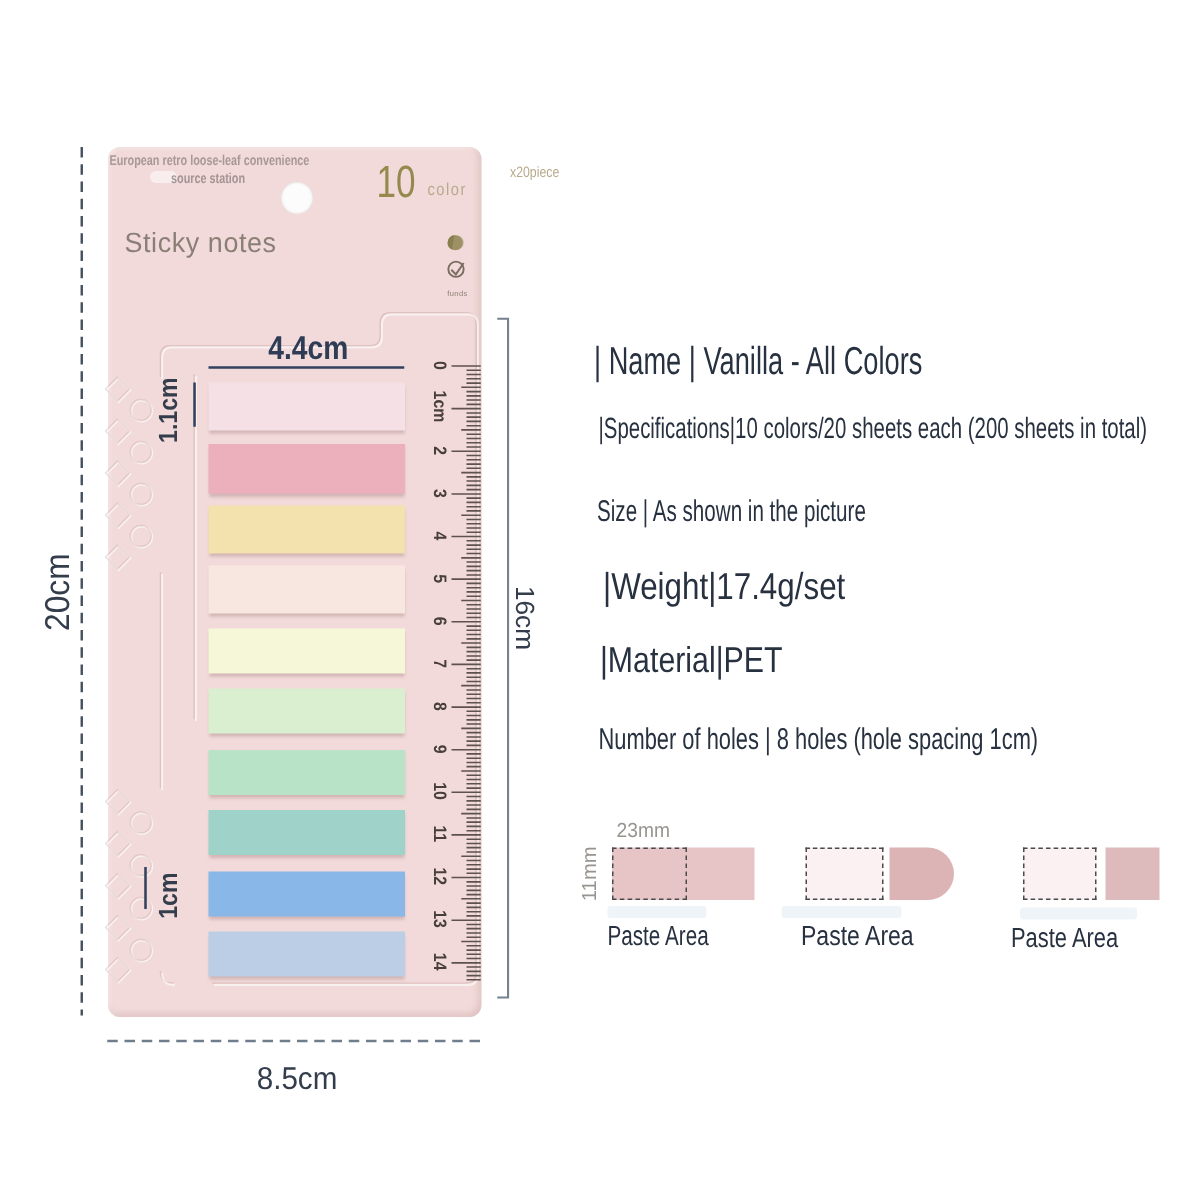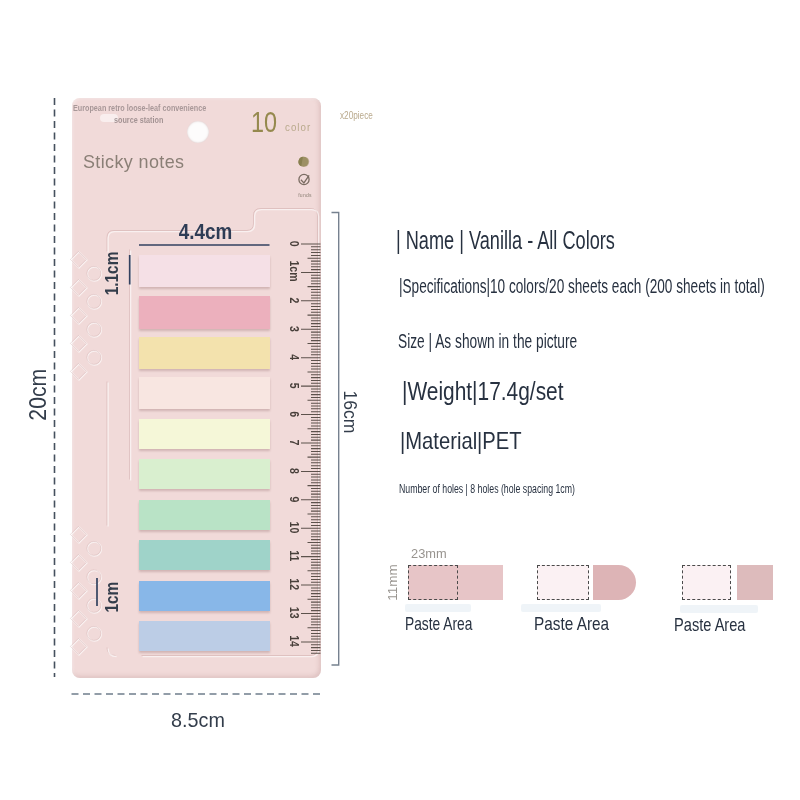--- a/index.html
+++ b/index.html
@@ -111,21 +111,21 @@
 <div class="dim" style="left:0;top:0;transform:translate(112.5px,595px) rotate(-90deg) translate(-50%,-50%) scale(0.88,1);transform-origin:0 0;font-size:17.5px;font-weight:bold;">1cm</div>
 <div class="dim" style="left:0;top:0;transform:translate(38.5px,392.5px) rotate(-90deg) translate(-50%,-50%) scale(0.92,1);transform-origin:0 0;font-size:23px;">20cm</div>
 <div class="dim" style="left:0;top:0;transform:translate(198px,720px) translate(-50%,-50%) scale(0.94,1);font-size:21px;">8.5cm</div>
 <div class="dim" style="left:0;top:0;transform:translate(349.5px,412px) rotate(90deg) translate(-50%,-50%);transform-origin:0 0;font-size:17.5px;">16cm</div>
 
 <div class="rt" style="left:396px;top:226.9px;font-size:26px;line-height:1;"><span class="cond" style="transform:scaleX(0.698);">| Name | Vanilla - All Colors</span></div>
 <div class="rt" style="left:399px;top:277.3px;font-size:19.5px;line-height:1;"><span class="cond" style="transform:scaleX(0.698);">|Specifications|10 colors/20 sheets each (200 sheets in total)</span></div>
 <div class="rt" style="left:397.6px;top:330.6px;font-size:20px;line-height:1;"><span class="cond" style="transform:scaleX(0.687);">Size | As shown in the picture</span></div>
 <div class="rt" style="left:401.6px;top:379.1px;font-size:25px;line-height:1;"><span class="cond" style="transform:scaleX(0.836);">|Weight|17.4g/set</span></div>
 <div class="rt" style="left:399.8px;top:428.7px;font-size:24px;line-height:1;"><span class="cond" style="transform:scaleX(0.842);">|Material|PET</span></div>
-<div class="rt" style="left:399px;top:482.6px;font-size:12px;line-height:1;"><span class="cond" style="transform:scaleX(0.729);">Number of holes | 8 holes (hole spacing 1cm)</span></div>
+<div class="rt" style="left:399px;top:482.6px;font-size:20px;line-height:1;"><span class="cond" style="transform:scaleX(0.729);">Number of holes | 8 holes (hole spacing 1cm)</span></div>
 
 <div class="abs" style="left:405px;top:604px;width:66px;height:8px;border-radius:2px;background:rgba(182,203,221,0.22);"></div>
 <div class="abs" style="left:521px;top:604px;width:80px;height:8px;border-radius:2px;background:rgba(182,203,221,0.22);"></div>
 <div class="abs" style="left:680px;top:605px;width:78px;height:8px;border-radius:2px;background:rgba(182,203,221,0.22);"></div>
 <div class="abs" style="left:408px;top:565px;width:95px;height:35px;background:#e7c5c7;"></div>
 <div class="abs" style="left:408px;top:565px;width:50px;height:35px;border:1.3px dashed #4a4a4a;box-sizing:border-box;"></div>
 <div class="abs" style="left:411px;top:546px;font-size:13.5px;color:#98948f;"><span class="cond" style="transform:scaleX(0.95);">23mm</span></div>
 <div class="abs" style="left:0;top:0;transform:translate(392.5px,582.5px) rotate(-90deg) translate(-50%,-50%);transform-origin:0 0;font-size:13.5px;color:#98948f;white-space:nowrap;">11mm</div>
 
 <div class="abs" style="left:537px;top:565px;width:52px;height:35px;background:#fbf1f3;border:1.3px dashed #4a4a4a;box-sizing:border-box;"></div>

